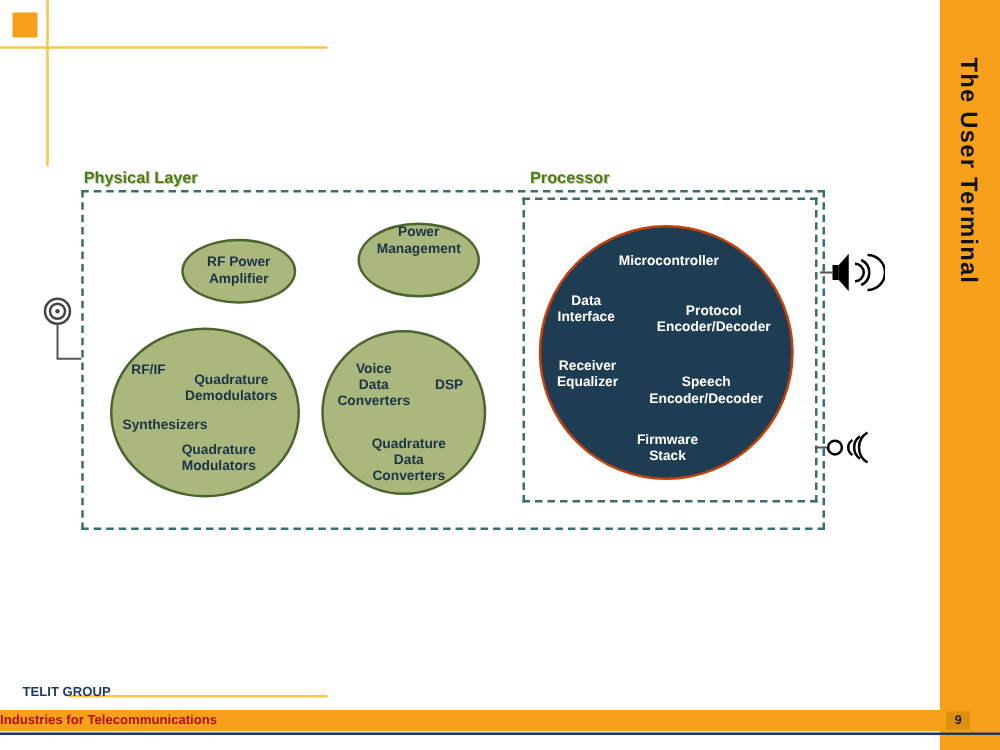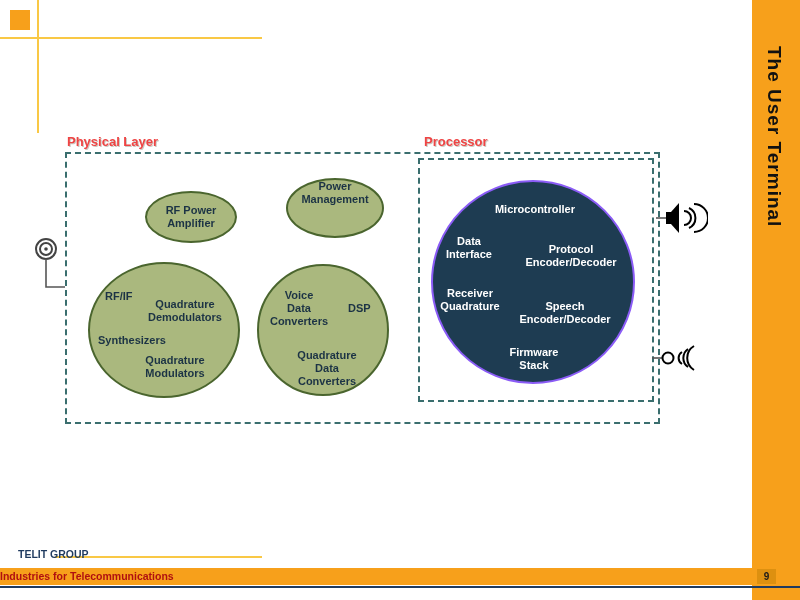--- a/index.html
+++ b/index.html
@@ -14,35 +14,35 @@
   .hline-bottom { position:absolute; left:55px; top:556px; width:207px; height:2px; background:#f9c845; }
 
   
   .side-band { position:absolute; left:752px; top:0; width:48px; height:600px; background:#f7a01b; }
   .side-title { position:absolute; left:763px; top:46px; height:240px; writing-mode:vertical-rl;
                 font-weight:bold; font-size:19px; letter-spacing:1px; color:#111; }
 
   
   .outer-box { position:absolute; left:65px; top:152px; width:595px; height:272px; border:2px dashed #3a6e6e; }
   .proc-box  { position:absolute; left:418px; top:158px; width:236px; height:244px; border:2px dashed #3a6e6e; }
-  .section-label { position:absolute; font-weight:bold; font-size:13px; color:#ef4444;
+  .section-label { position:absolute; font-weight:bold; font-size:13px; color:#4d7c0f;
                    text-shadow:1px 1px 0 rgba(140,140,125,0.45); }
   .phys-label { left:67px; top:134px; }
   .proc-label { left:424px; top:134px; }
 
   
   .ellipse { position:absolute; background:#aab87e; border:2px solid #4a652e; border-radius:50%; }
   .rf-power   { left:145px; top:191px; width:92px; height:52px; display:flex; align-items:center; justify-content:center; }
   .power-mgmt { left:286px; top:178px; width:98px; height:60px; display:flex; justify-content:center; }
   .big-ellipse{ left:88px;  top:262px; width:152px; height:136px; }
   .dsp-circle { left:257px; top:264px; width:132px; height:132px; }
 
   
   .cpu-circle { position:absolute; left:431px; top:180px; width:204px; height:204px;
-                background:#1e3c52; border:2px solid #8b5cf6; border-radius:50%; }
+                background:#1e3c52; border:2px solid #c2410c; border-radius:50%; }
 
   .node-text { position:absolute; font-weight:bold; font-size:11px; line-height:1.18;
                color:#1c3345; white-space:pre-line; text-align:center; }
   .node-inner { font-weight:bold; font-size:11px; line-height:1.18; color:#1c3345;
                 white-space:pre-line; text-align:center; }
   .cpu-circle .node-text { color:#ffffff; }
 
   
   .footer-bar { position:absolute; left:0; top:568px; width:800px; height:17px; background:#f7a01b; }
   .footer-company { position:absolute; left:18px; top:548px; font-weight:bold; font-size:10.5px; color:#1f3a5f; }
@@ -102,21 +102,21 @@
 Converters</div>
   </div>
 
   <div class="cpu-circle">
     <div class="node-text" style="left:0; top:21px; width:204px;">Microcontroller</div>
     <div class="node-text" style="left:1px; top:53px; width:70px;">Data
 Interface</div>
     <div class="node-text" style="left:80px; top:61px; width:116px;">Protocol
 Encoder/Decoder</div>
     <div class="node-text" style="left:0; top:105px; width:74px;">Receiver
-Quadrature</div>
+Equalizer</div>
     <div class="node-text" style="left:73px; top:118px; width:118px;">Speech
 Encoder/Decoder</div>
     <div class="node-text" style="left:60px; top:164px; width:82px;">Firmware
 Stack</div>
   </div>
 
   <svg class="icon-svg" style="left:30px; top:235px;" width="40" height="65" viewBox="0 0 40 65">
     <circle cx="16" cy="14" r="10" fill="none" stroke="#444" stroke-width="2"></circle>
     <circle cx="16" cy="14" r="6" fill="none" stroke="#444" stroke-width="2"></circle>
     <circle cx="16" cy="14" r="1.8" fill="#444"></circle>

